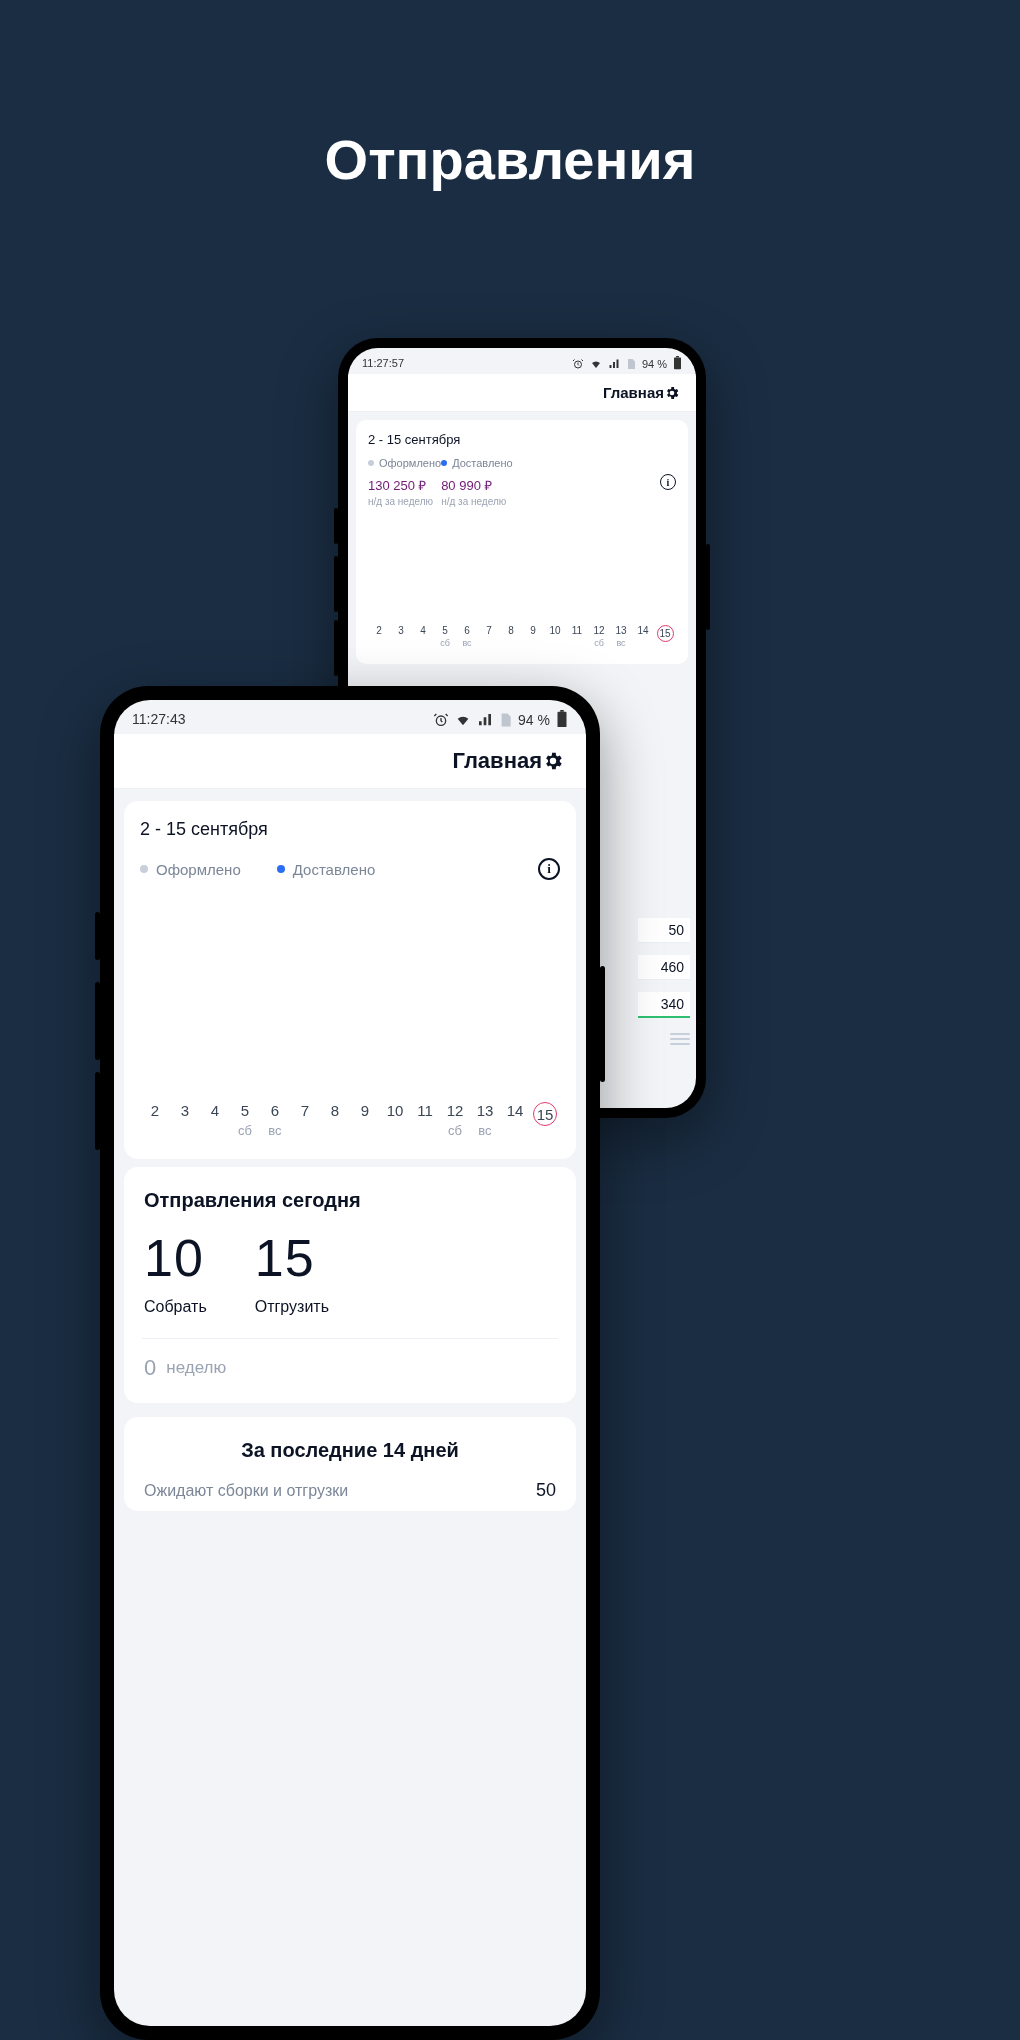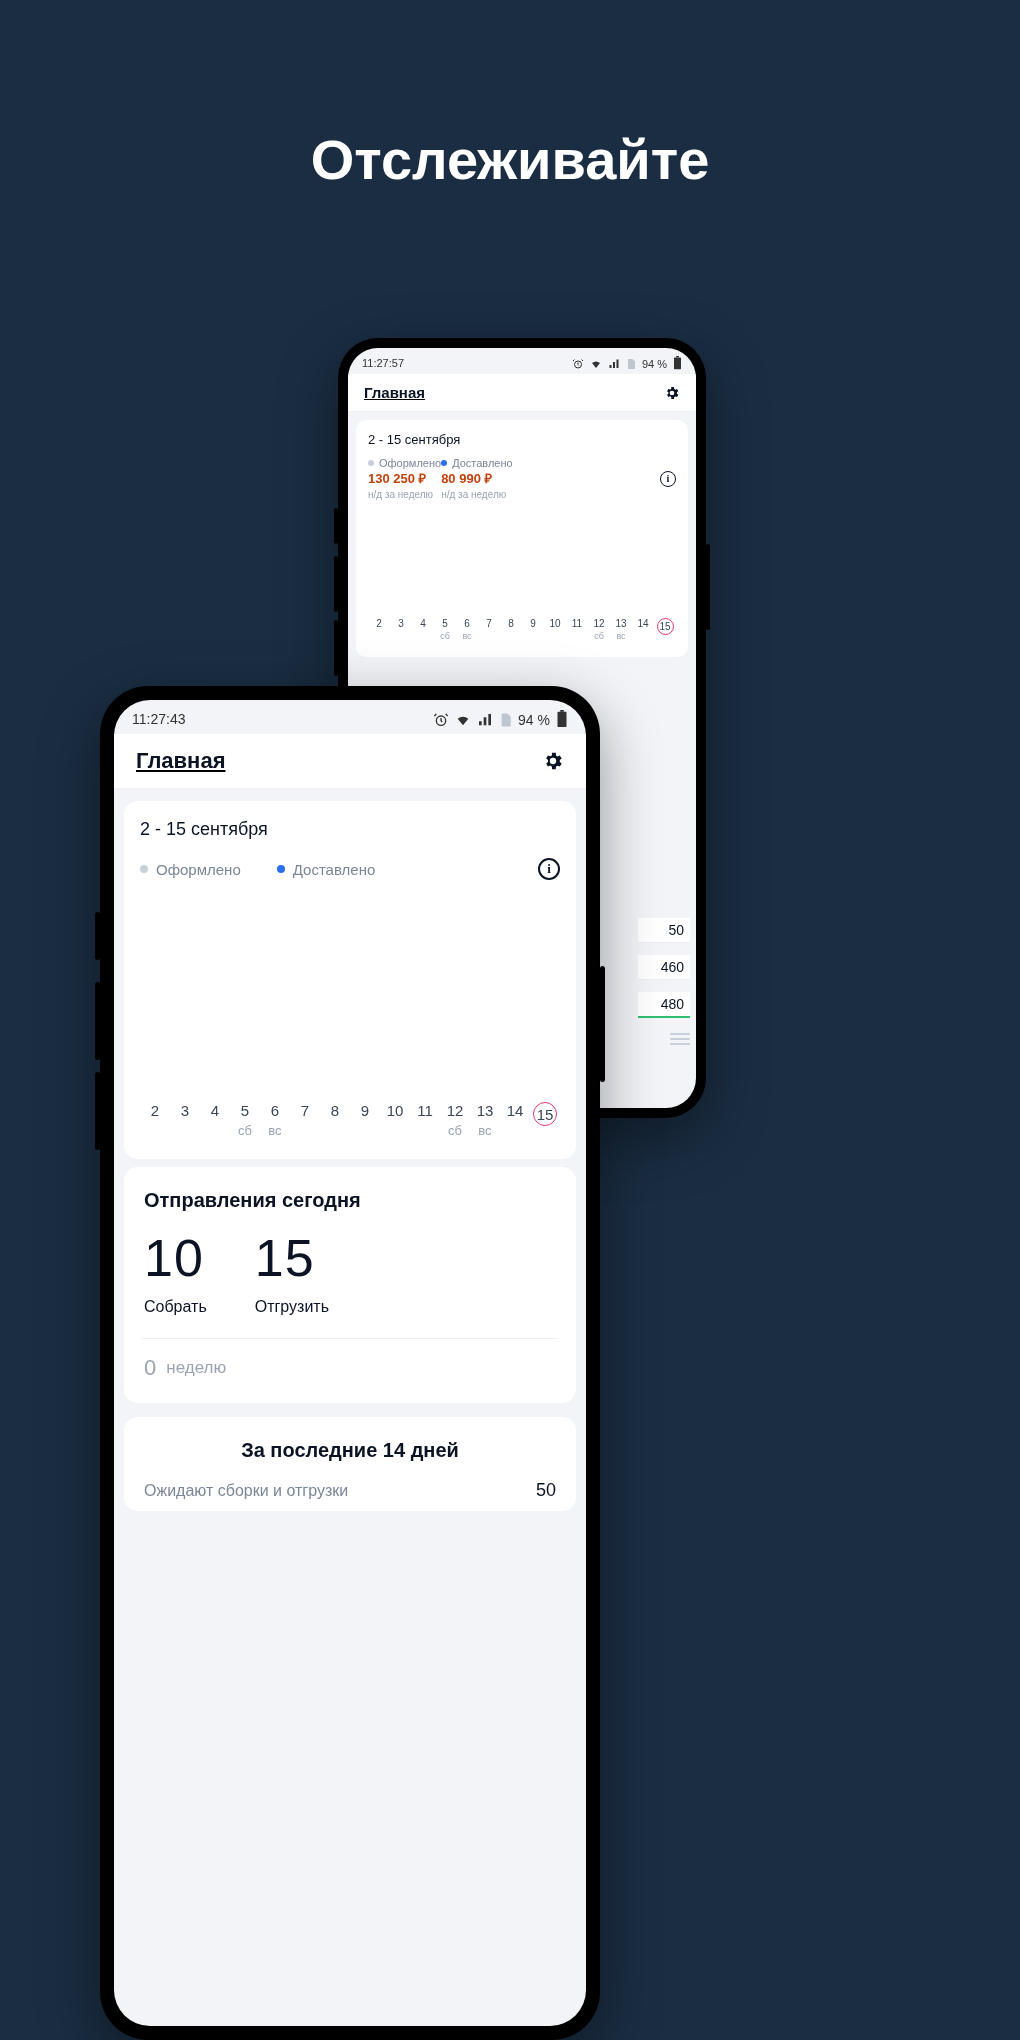--- a/index.html
+++ b/index.html
@@ -79,24 +79,23 @@
   }
   .phone.back .statusbar { font-size: 11px; padding: 8px 14px 4px; }
   .statusbar .right { display: flex; align-items: flex-end; gap: 6px; }
   .ic { display: inline-flex; }
 
   
   .app-header {
     background: #fff;
     display: flex;
     align-items: center;
-    justify-content: space-between;
+    justify-content: flex-end;
     padding: 14px 22px;
     border-bottom: 1px solid #eef0f3;
-    text-decoration: underline;
   }
   .phone.back .app-header { padding: 10px 16px; }
   .app-header .title { font-weight: 700; color:#0b1324; }
   .phone.front .app-header .title { font-size: 22px; }
   .phone.back .app-header .title { font-size: 15px; }
 
   
   .card {
     background:#fff;
     margin: 12px 10px 0;
@@ -119,21 +118,21 @@
   .dot.grey { background:#c7cfdb; }
   .dot.blue { background:#2b6ef2; }
   .legend-spacer { flex:1; }
   .info-circle {
     width:22px; height:22px; border:2px solid #0b1324; border-radius:50%;
     display:flex; align-items:center; justify-content:center; font-weight:700;
     font-size:13px; color:#0b1324; font-family: Georgia, serif;
   }
   .phone.back .info-circle { width:16px; height:16px; font-size:10px; border-width:1.5px;}
   .back-metric { }
-  .back-metric .amt { font-size:13px; font-weight:700; color:#c2410c; margin-top:0;}
+  .back-metric .amt { font-size:13px; font-weight:400; color:#701a75; margin-top:7px;}
   .back-metric .sub { font-size:10px; color:#9aa3b2; margin-top:2px;}
 
   
   .chart {
     margin-top: 22px;
     height: 190px;
     display:flex; align-items:flex-end; justify-content:space-between;
     padding: 0 2px;
   }
   .phone.back .chart { height: 100px; margin-top:12px;}
@@ -189,21 +188,21 @@
   }
   .peek .pv { background:#fff; padding:4px 6px; width:100%; text-align:right; border-bottom:1px solid #eceff4;}
   .peek .pv.green { border-bottom:2px solid #2fbf71;}
   .peek .hb { width:20px; }
   .hamb div { height:2px; background:#c7cfdb; margin:3px 0; border-radius:2px;}
 </style>
 </head>
 <body>
 
 <div class="hero-title">
-  <div>Отслеживайте</div>
+  <div>Отправления</div>
 </div>
 
 <div class="phone back">
   <div class="btn-side l1"></div>
     <div class="btn-side l2"></div>
     <div class="btn-side l3"></div>
     <div class="btn-side r1"></div>
   <div class="screen">
     <div class="statusbar">
       <span>11:27:57</span>
@@ -363,21 +362,21 @@
           <div class="xl"><span class="num">12</span><span class="day">сб</span></div>
           <div class="xl"><span class="num">13</span><span class="day">вс</span></div>
           <div class="xl"><span class="num">14</span><span class="day">&nbsp;</span></div>
           <div class="xl today"><span class="num">15</span><span class="day">&nbsp;</span></div>
         </div>
     </div>
 
     <div class="peek">
       <div class="pv">50</div>
       <div class="pv">460</div>
-      <div class="pv green">480</div>
+      <div class="pv green">340</div>
       <div class="hb hamb">
           <div></div>
           <div></div>
           <div></div>
         </div>
     </div>
   </div>
 </div>
 
 <div class="phone front">

